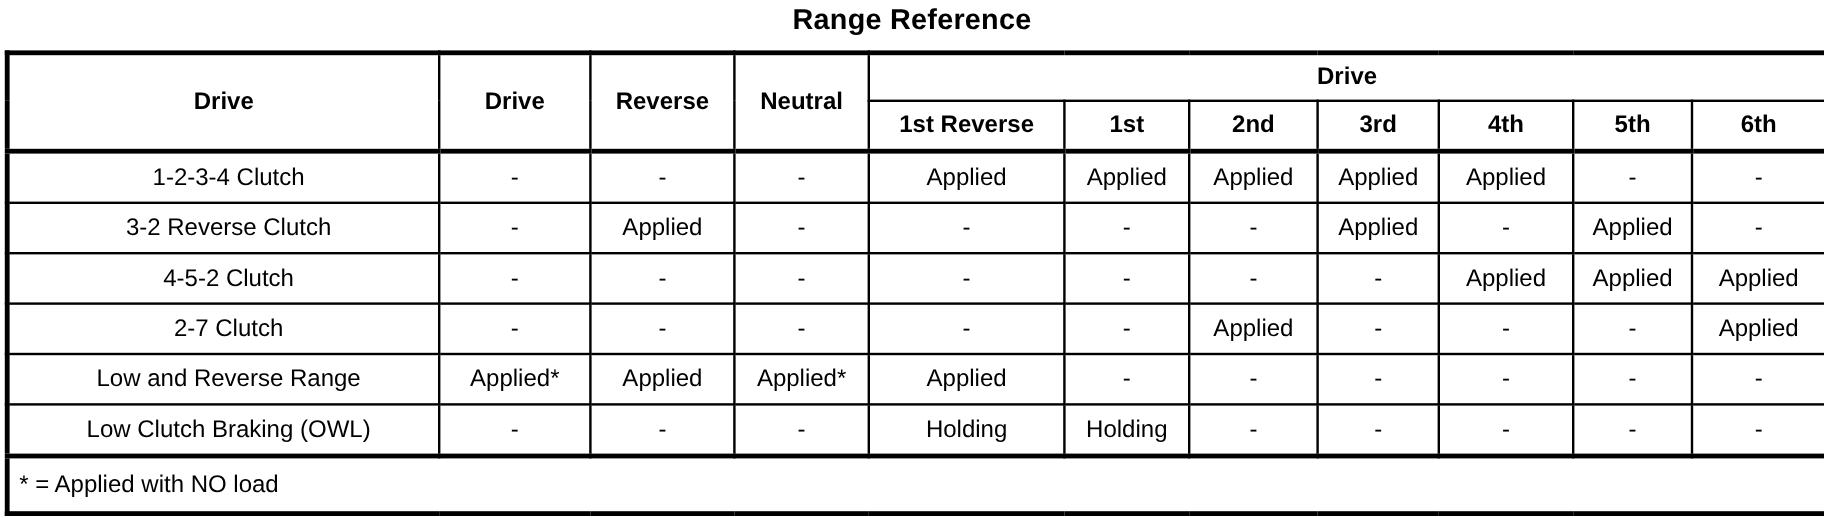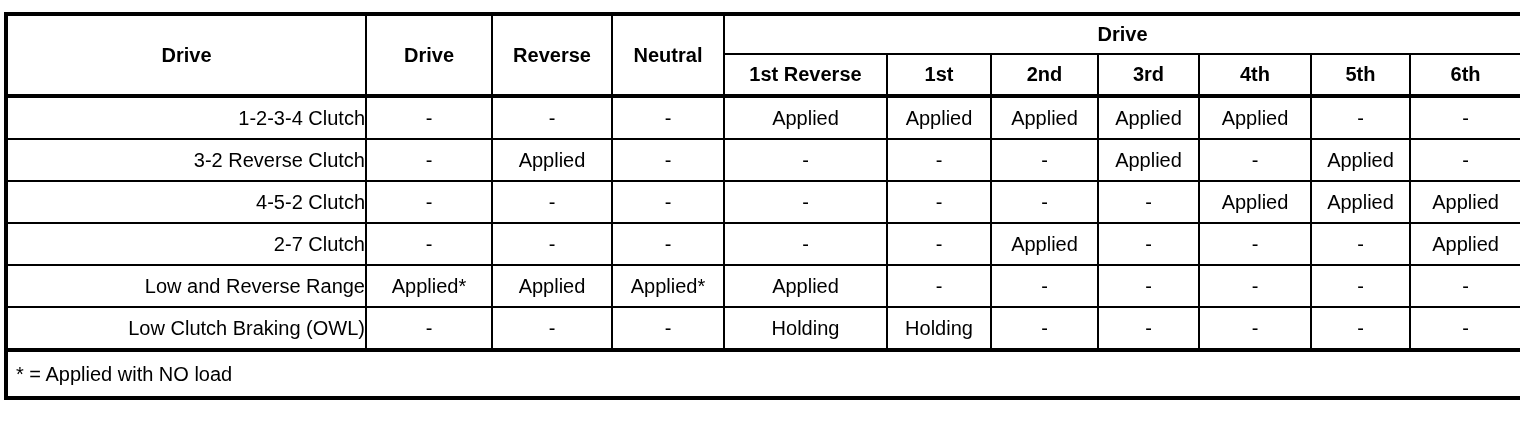--- a/index.html
+++ b/index.html
@@ -54,35 +54,36 @@
   
   .range-table thead th[rowspan],
   .range-table thead tr.sub-row th {
     border-bottom: 4px solid #000000;
   }
   .range-table tbody td {
     font-weight: normal;
     height: 40px;
   }
   .range-table tbody td.range-cell {
-    text-align: right;
+    text-align: center;
     padding-left: 8px;
   }
   .range-table tfoot td {
     text-align: left;
     padding-left: 8px;
     height: 44px;
     font-weight: normal;
     border-top: 4px solid #000000;
   }
 </style>
 </head>
 <body>
 
 <div class="page">
+  <h1 class="title">Range Reference</h1>
 
   <table class="range-table">
     <colgroup id="colgroup">
         <col style="width: 360px;">
         <col style="width: 126px;">
         <col style="width: 120px;">
         <col style="width: 112px;">
         <col style="width: 163px;">
         <col style="width: 104px;">
         <col style="width: 107px;">

